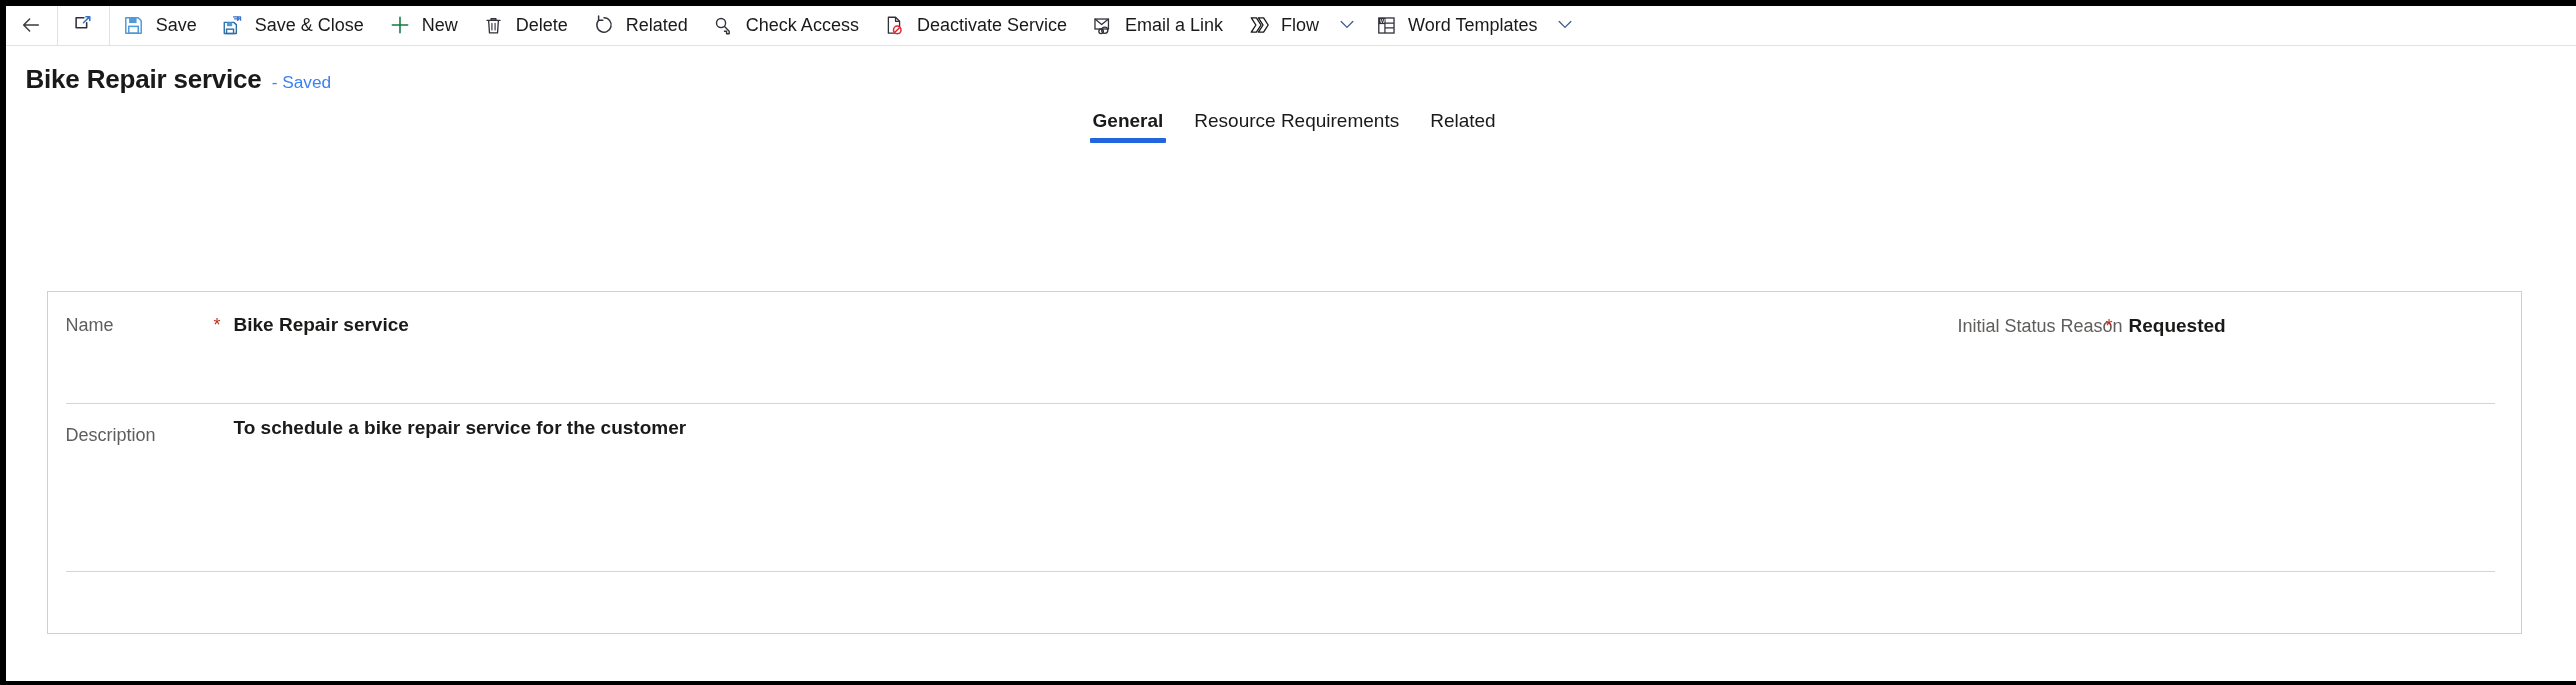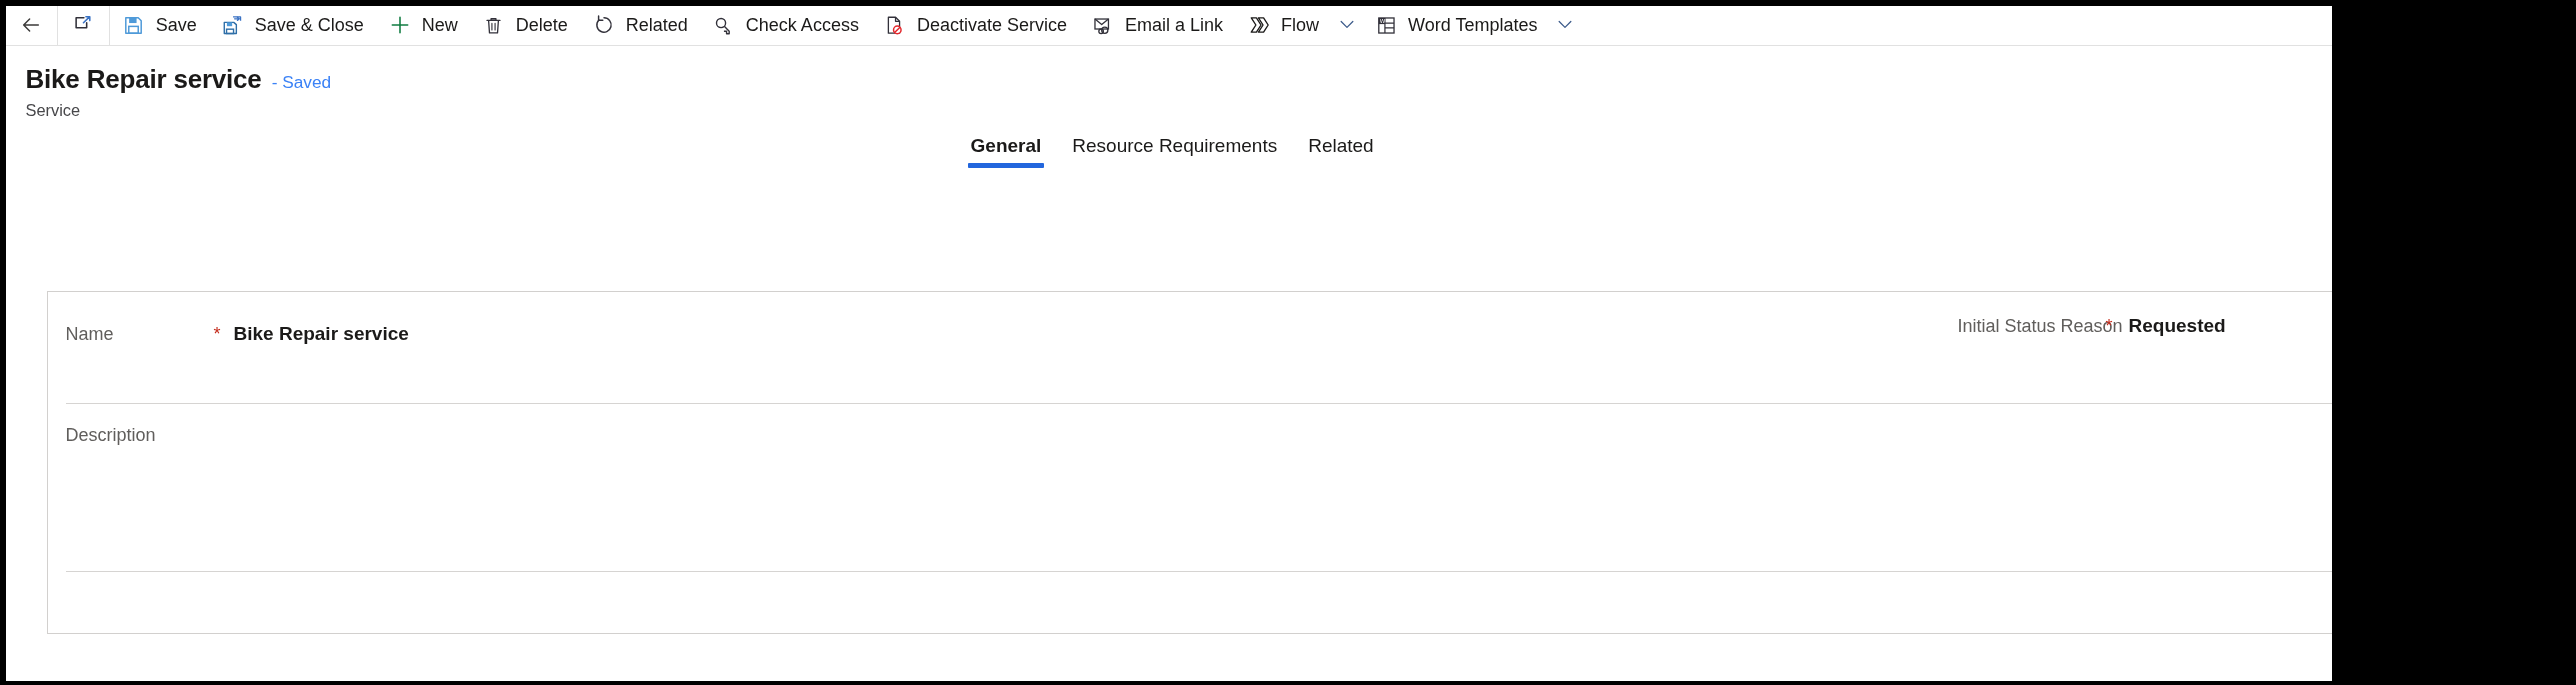--- a/index.html
+++ b/index.html
@@ -5,21 +5,21 @@
   * { box-sizing: border-box; margin: 0; padding: 0; }
   html, body {
     width: 2576px; height: 686px;
     background: #000;
     font-family: "Liberation Sans", sans-serif;
     overflow: hidden;
   }
   #frame {
     position: absolute;
     left: 5.5px; top: 5.5px;
-    width: 2326px; height: 675px;
+    width: 2570px; height: 675px;
     background: #ffffff;
     overflow: hidden;
   }
 
   
   #commandbar {
     position: relative;
     height: 40px;
     background: #ffffff;
     border-bottom: 0.9px solid #e1e1e1;
@@ -139,21 +139,21 @@
   #star-name { position: absolute; left: 166px; top: 24px; }
   #val-name  { position: absolute; left: 186px; top: 22px; }
   #lbl-isr   { position: absolute; left: 687px; top: 24.6px; }
   #star-isr  { position: absolute; left: 835px; top: 25.5px; }
   #val-isr   { position: absolute; left: 858px; top: 23px; }
 
   #row-desc { }
   #lbl-desc { position: absolute; left: 18px;  top: 22px; }
   #val-desc { position: absolute; left: 186px; top: 14.6px; }
 
-  .colA { position: absolute; left: 0; top: 9px; width: 1223px; height: 100%; }
+  .colA { position: absolute; left: 0; top: 0; width: 1223px; height: 100%; }
   .colB { position: absolute; left: 1223px; top: 0; width: 1223px; height: 100%; }
 </style>
 </head>
 <body>
 
 <div id="frame">
 
   <div id="commandbar">
 
     <div class="cmd iconly">
@@ -301,21 +301,20 @@
         </svg>
       </span>
     </div>
   </div>
 
   <div id="header">
     <div id="titlerow">
       <span id="rectitle">Bike Repair service</span>
       <span id="savestate">- Saved</span>
     </div>
-    <div id="entityname">Service</div>
   </div>
 
   <div id="tabs">
     <div class="tab active">
       <span>General</span>
     </div>
     <div class="tab">
       <span>Resource Requirements</span>
     </div>
     <div class="tab">
@@ -337,20 +336,21 @@
         <span id="lbl-isr" class="flabel">Initial Status Reason</span>
         <span id="star-isr" class="req">*</span>
         <span id="val-isr" class="fvalue">Requested</span>
       </div>
     </div>
 
     <div class="divider" style="left:18px; right:25.5px; top:111px;"></div>
 
     <div id="row-desc" class="frow" style="height:168px;">
       <span id="lbl-desc" class="flabel">Description</span>
+      <span id="val-desc" class="fvalue">To schedule a bike repair service for the customer</span>
     </div>
 
     <div class="divider" style="left:18px; right:25.5px; top:279px;"></div>
 
   </div>
 
 </div>
 
 
 </body></html>

